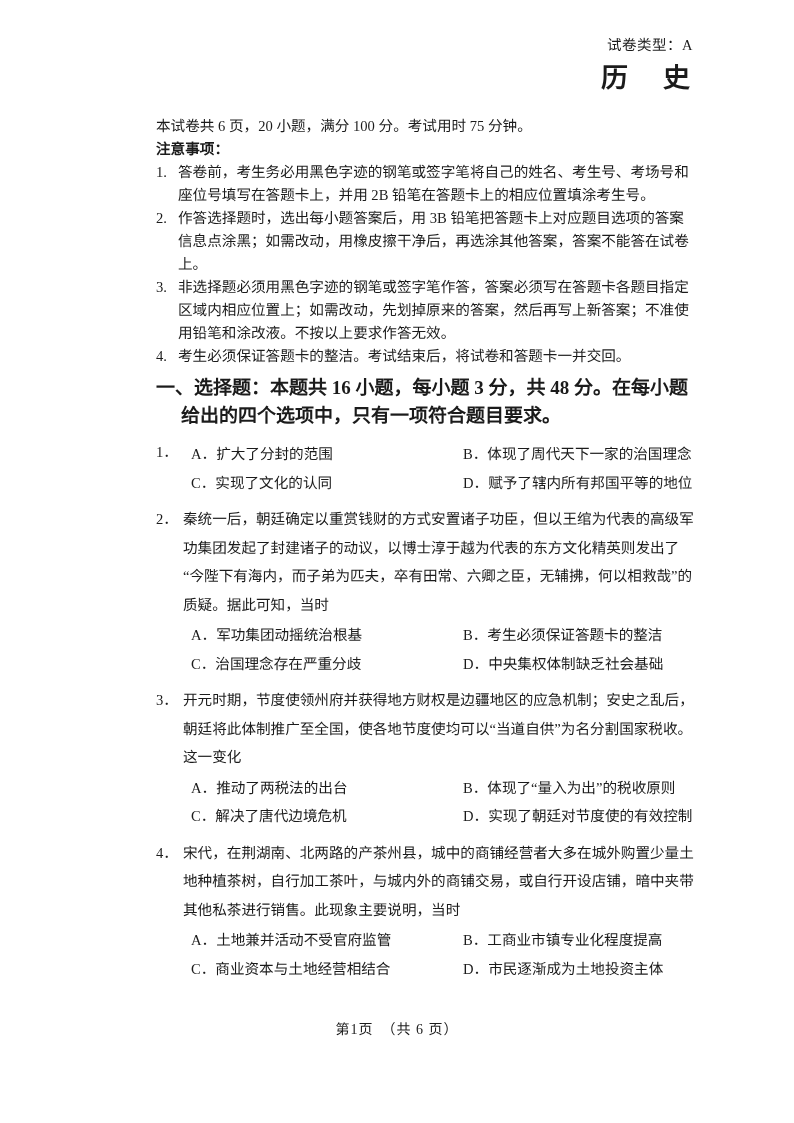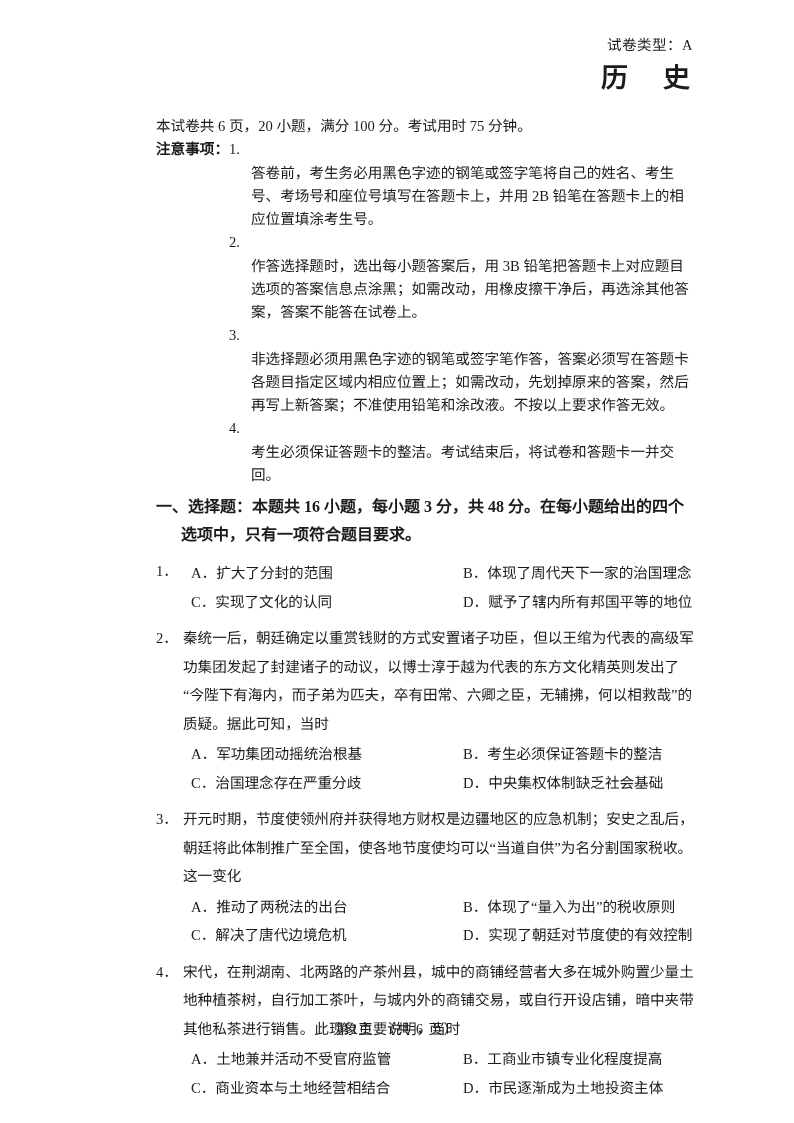--- a/index.html
+++ b/index.html
@@ -39,37 +39,38 @@
     font-size: 27px;
     letter-spacing: 4px;
   }
   .intro {
     margin-top: 20px;
     line-height: 23px;
   }
   .notice {
     display: flex;
     line-height: 23px;
+    flex-direction: column;
   }
   .notice-label {
     font-weight: bold;
     white-space: nowrap;
     flex: none;
   }
   .notice-items { flex: 1; }
   .notice-item { display: flex; }
   .notice-num {
     flex: none;
     width: 22px;
   }
-  .notice-text { flex: 1; margin-top: 24px; }
+  .notice-text { flex: 1; }
   .section-header {
     margin-top: 6px;
     font-weight: bold;
-    font-size: 16px;
+    font-size: 19px;
     line-height: 28px;
     padding-left: 25px;
     text-indent: -25px;
   }
   .questions { margin-top: 2px; }
   .question {
     display: flex;
     line-height: 28.5px;
     margin-top: 8px;
   }

